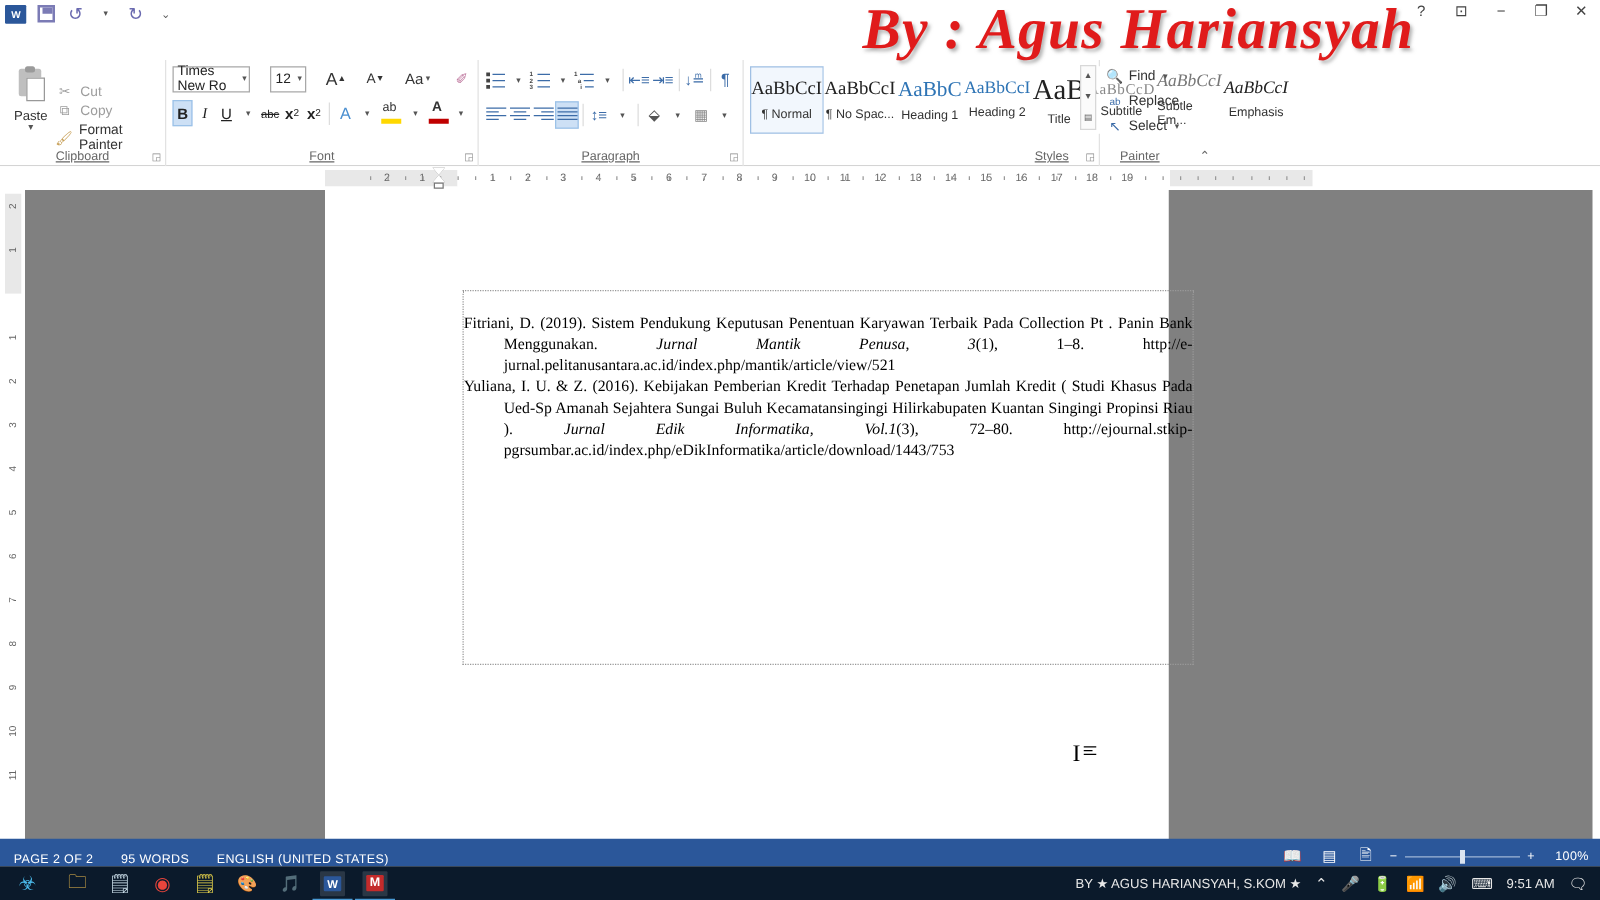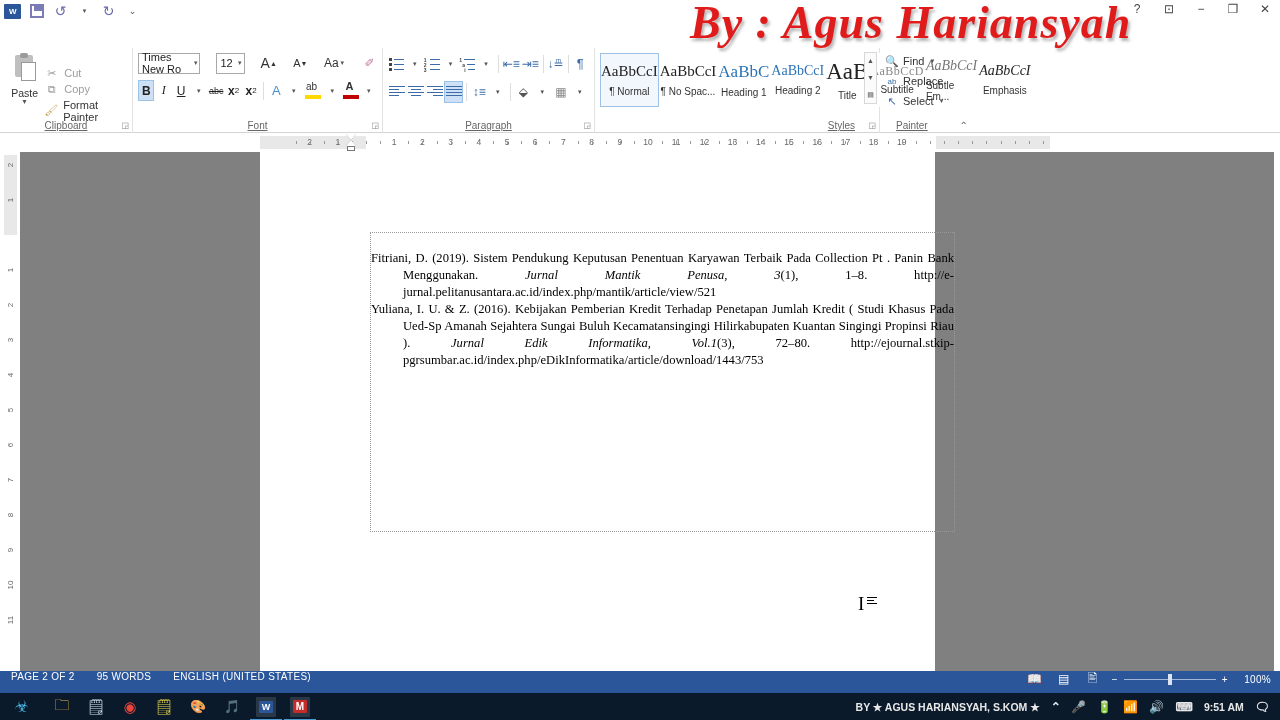--- a/index.html
+++ b/index.html
@@ -224,21 +224,21 @@
   .ibeam {
     position: absolute; left: 858px; top: 594px; color: #000; font-size: 19px;
     font-family: "Liberation Serif", serif; line-height: 19px;
   }
   .ibeam-lines { position: absolute; left: 867px; top: 597px; width: 10px; }
   .ibeam-lines i { display: block; height: 1px; background: #000; margin-bottom: 2px; }
 
   
   .statusbar {
     position: absolute; top: 671px; left: 0; width: 1280px; height: 22px;
-    background: #2b579a; color: #fff; display: flex; align-items: flex-start;
+    background: #2b579a; color: #fff; display: flex; align-items: flex-end;
     font-size: 10px; letter-spacing: .3px;
   }
   .sb-item { padding: 0 11px; cursor: default; }
   .sb-right { margin-left: auto; display: flex; align-items: center; gap: 9px; padding-right: 9px; }
   .view-btn { width: 20px; height: 16px; display: flex; align-items: center; justify-content: center;
               font-size: 12px; cursor: default; }
   .zoomslider { display: flex; align-items: center; gap: 6px; }
   .zs-track { width: 92px; height: 1px; background: #9fb6d6; position: relative; }
   .zs-thumb { position: absolute; left: 44px; top: -5px; width: 4px; height: 11px; background: #dbe4f0; }
   .zoompct { width: 34px; text-align: right; }
@@ -250,21 +250,21 @@
   }
   .tb-start { width: 44px; height: 27px; display: flex; align-items: center; justify-content: center; }
   .tb-icons { display: flex; align-items: center; gap: 14px; padding-left: 8px; }
   .tb-ico { width: 20px; height: 20px; display: flex; align-items: center; justify-content: center;
             font-size: 15px; position: relative; }
   .tb-ico.activeapp::after {
     content: ""; position: absolute; bottom: -4px; left: -6px; right: -6px; height: 2px; background: #4a9ad4;
   }
   .tb-ico.activeapp { background: rgba(255,255,255,.13); padding: 0 6px; border-radius: 1px; }
   .tray { margin-left: auto; display: flex; align-items: center; gap: 11px;
-          color: #e8e8e8; font-size: 10.5px; padding-right: 10px; font-weight: bold; }
+          color: #e8e8e8; font-size: 10.5px; padding-right: 10px; }
   .tray .t-ico { font-size: 12px; }
 
   
   .watermark {
     position: absolute; left: 690px; top: -4px; font-family: "Liberation Serif", serif;
     font-style: italic; font-weight: bold; font-size: 46px; color: #e01b1b;
     text-shadow: 2px 3px 3px rgba(120,120,120,.55);
     white-space: nowrap; pointer-events: none; letter-spacing: 1px;
   }
   .arabic-tab { font-size: 11px; color: #444; }

